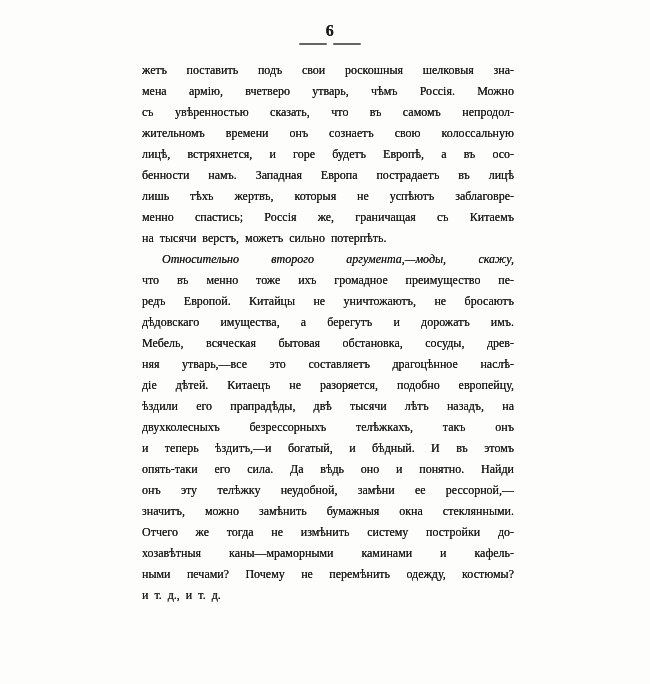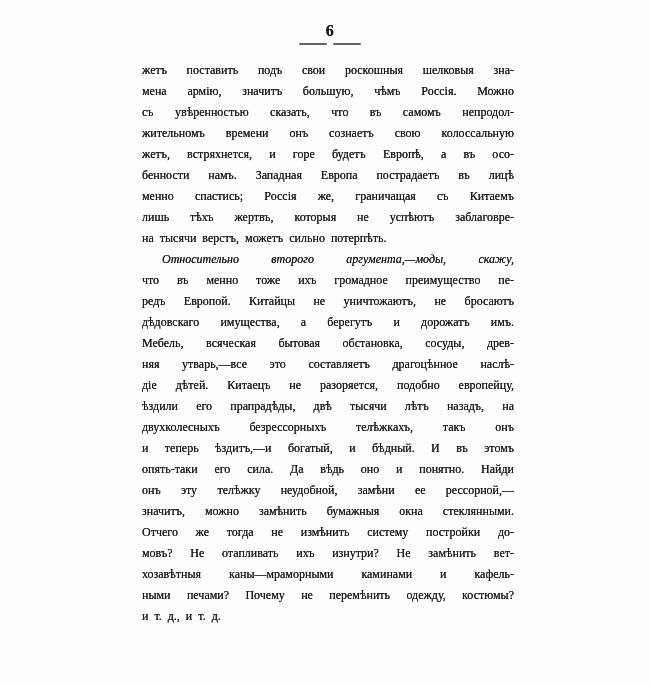--- a/index.html
+++ b/index.html
@@ -85,44 +85,43 @@
     <span class="page-number">6</span>
     <div class="header-rule">
       <span class="seg"></span>
       <span class="seg"></span>
     </div>
   </div>
 
   <div class="text-block">
     <div>
       <div class="line">жетъ поставить подъ свои роскошныя шелковыя зна-</div>
-      <div class="line">мена армію, значитъ большую, чѣмъ Россія. Можно</div>
+      <div class="line">мена армію, вчетверо утварь, чѣмъ Россія. Можно</div>
       <div class="line">съ увѣренностью сказать, что въ самомъ непродол-</div>
       <div class="line">жительномъ времени онъ сознаетъ свою колоссальную</div>
-      <div class="line">жетъ, встряхнется, и горе будетъ Европѣ, а въ осо-</div>
+      <div class="line">лицѣ, встряхнется, и горе будетъ Европѣ, а въ осо-</div>
       <div class="line">бенности намъ. Западная Европа пострадаетъ въ лицѣ</div>
+      <div class="line">лишь тѣхъ жертвъ, которыя не успѣютъ заблаговре-</div>
       <div class="line">менно спастись; Россія же, граничащая съ Китаемъ</div>
-      <div class="line">лишь тѣхъ жертвъ, которыя не успѣютъ заблаговре-</div>
       <div class="line para-end">на тысячи верстъ, можетъ сильно потерпѣть.</div>
     </div>
     <div>
       <div class="line indent">Относительно второго аргумента,—моды, скажу,</div>
       <div class="line">что въ менно тоже ихъ громадное преимущество пе-</div>
       <div class="line">редъ Европой. Китайцы не уничтожаютъ, не бросаютъ</div>
       <div class="line">дѣдовскаго имущества, а берегутъ и дорожатъ имъ.</div>
       <div class="line">Мебель, всяческая бытовая обстановка, сосуды, древ-</div>
       <div class="line">няя утварь,—все это составляетъ драгоцѣнное наслѣ-</div>
       <div class="line">діе дѣтей. Китаецъ не разоряется, подобно европейцу,</div>
       <div class="line">ѣздили его прапрадѣды, двѣ тысячи лѣтъ назадъ, на</div>
       <div class="line">двухколесныхъ безрессорныхъ телѣжкахъ, такъ онъ</div>
       <div class="line">и теперь ѣздитъ,—и богатый, и бѣдный. И въ этомъ</div>
       <div class="line">опять-таки его сила. Да вѣдь оно и понятно. Найди</div>
       <div class="line">онъ эту телѣжку неудобной, замѣни ее рессорной,—</div>
       <div class="line">значитъ, можно замѣнить бумажныя окна стеклянными.</div>
       <div class="line">Отчего же тогда не измѣнить систему постройки до-</div>
-      <div class="line">мовъ? Не отапливать ихъ изнутри? Не замѣнить вет-</div>
       <div class="line">хозавѣтныя каны—мраморными каминами и кафель-</div>
       <div class="line">ными печами? Почему не перемѣнить одежду, костюмы?</div>
       <div class="line para-end">и т. д., и т. д.</div>
     </div>
   </div>
 
 </div>
 
 </body></html>

